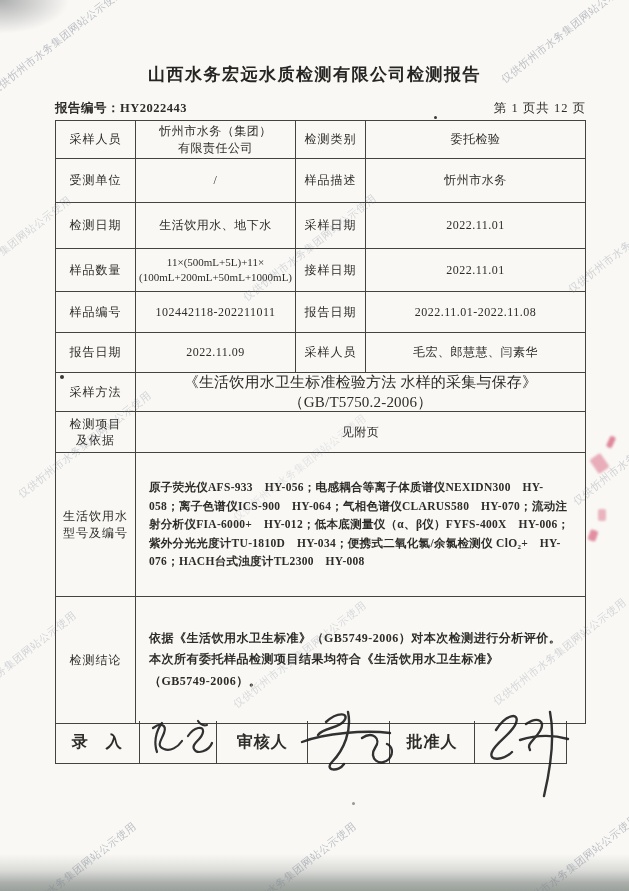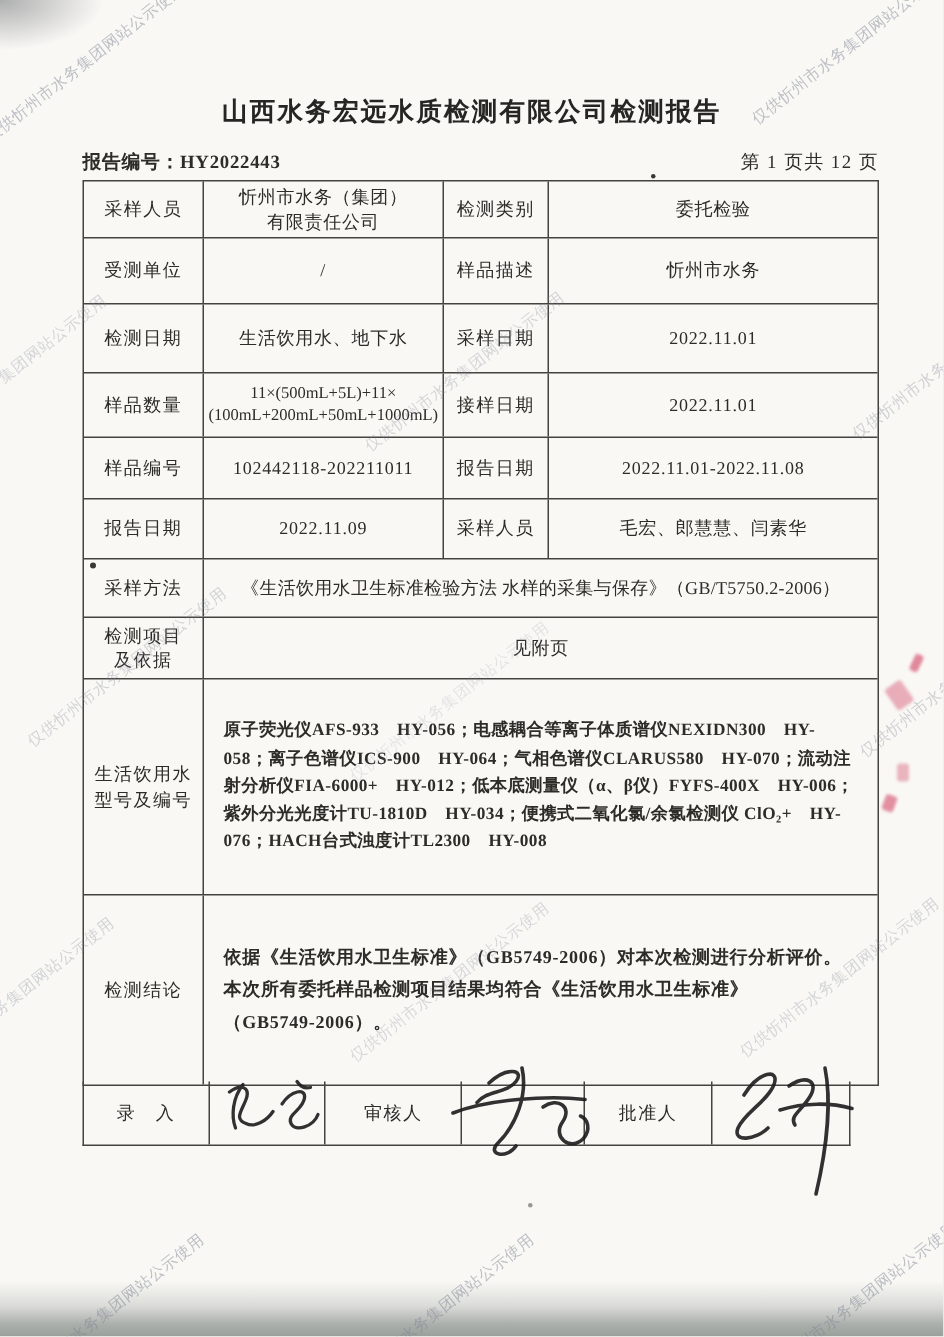--- a/index.html
+++ b/index.html
@@ -37,26 +37,26 @@
   .w1{width:80px;flex:none;}
   .w2{width:160px;flex:none;}
   .w3{width:70px;flex:none;}
   .w4{flex:1;}
   .lbl{letter-spacing:1px;}
   .small{font-size:11px;letter-spacing:0;}
   .para{justify-content:flex-start;text-align:left;align-items:center;font-weight:bold;}
   .para-inner{width:100%;padding:4px 9px;}
   .instruments{font-size:11.5px;line-height:1.62;letter-spacing:.3px;}
   .conclusion{font-size:12px;line-height:1.8;letter-spacing:.5px;}
-  .method-val{font-size:12px;letter-spacing:.2px;}
+  .method-val{font-size:15px;letter-spacing:.2px;}
   
   .sigtbl{position:absolute;left:55px;top:721px;width:512px;height:43px;display:flex;z-index:2;
     border:1px solid #45433f;border-top:none;box-sizing:border-box;}
   .sigtd{display:flex;align-items:center;justify-content:center;box-sizing:border-box;
-    border-right:1px solid #45433f;font-size:12px;letter-spacing:1px;}
+    border-right:1px solid #45433f;font-size:16px;letter-spacing:1px;font-weight:bold;}
   .sigtd:last-child{border-right:none;}
   .sig-svg{position:absolute;z-index:5;pointer-events:none;}
   
   .red-mark{position:absolute;z-index:6;background:#d8647e;filter:blur(1px);border-radius:2px;}
   
   .speck{position:absolute;z-index:3;background:#3a3835;border-radius:50%;}
 </style>
 </head>
 <body>
 

